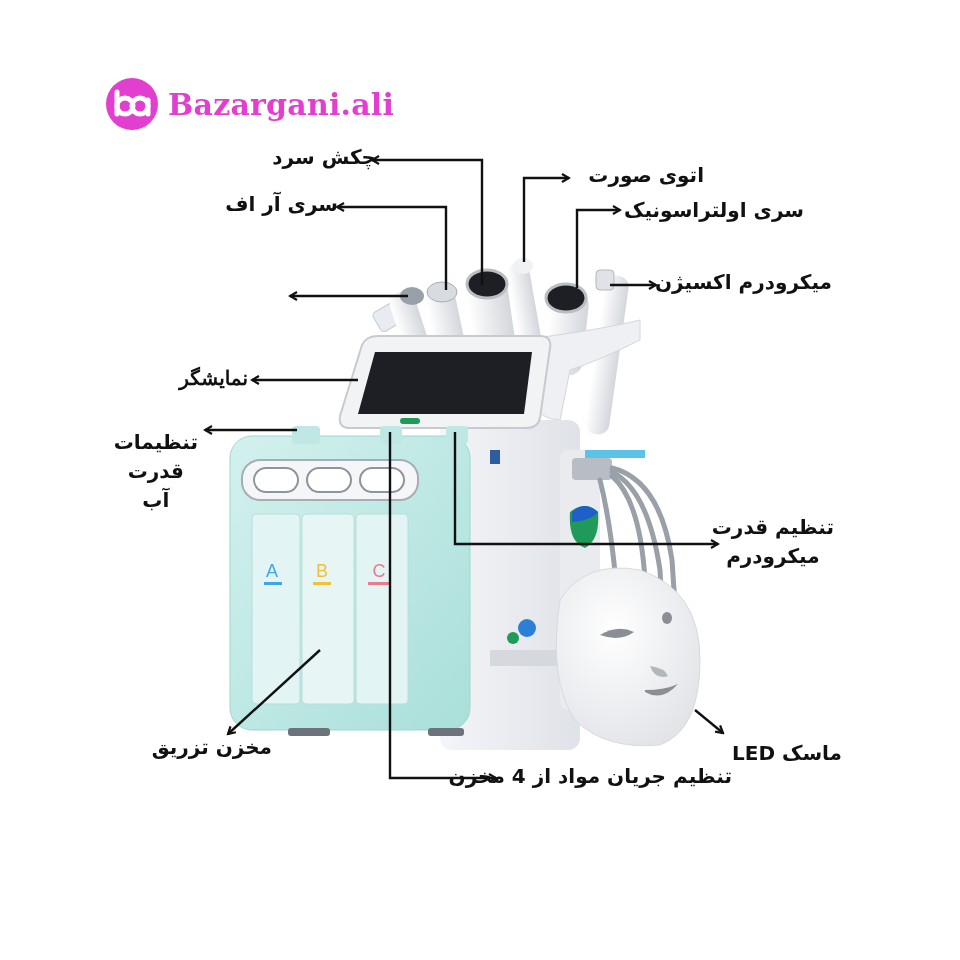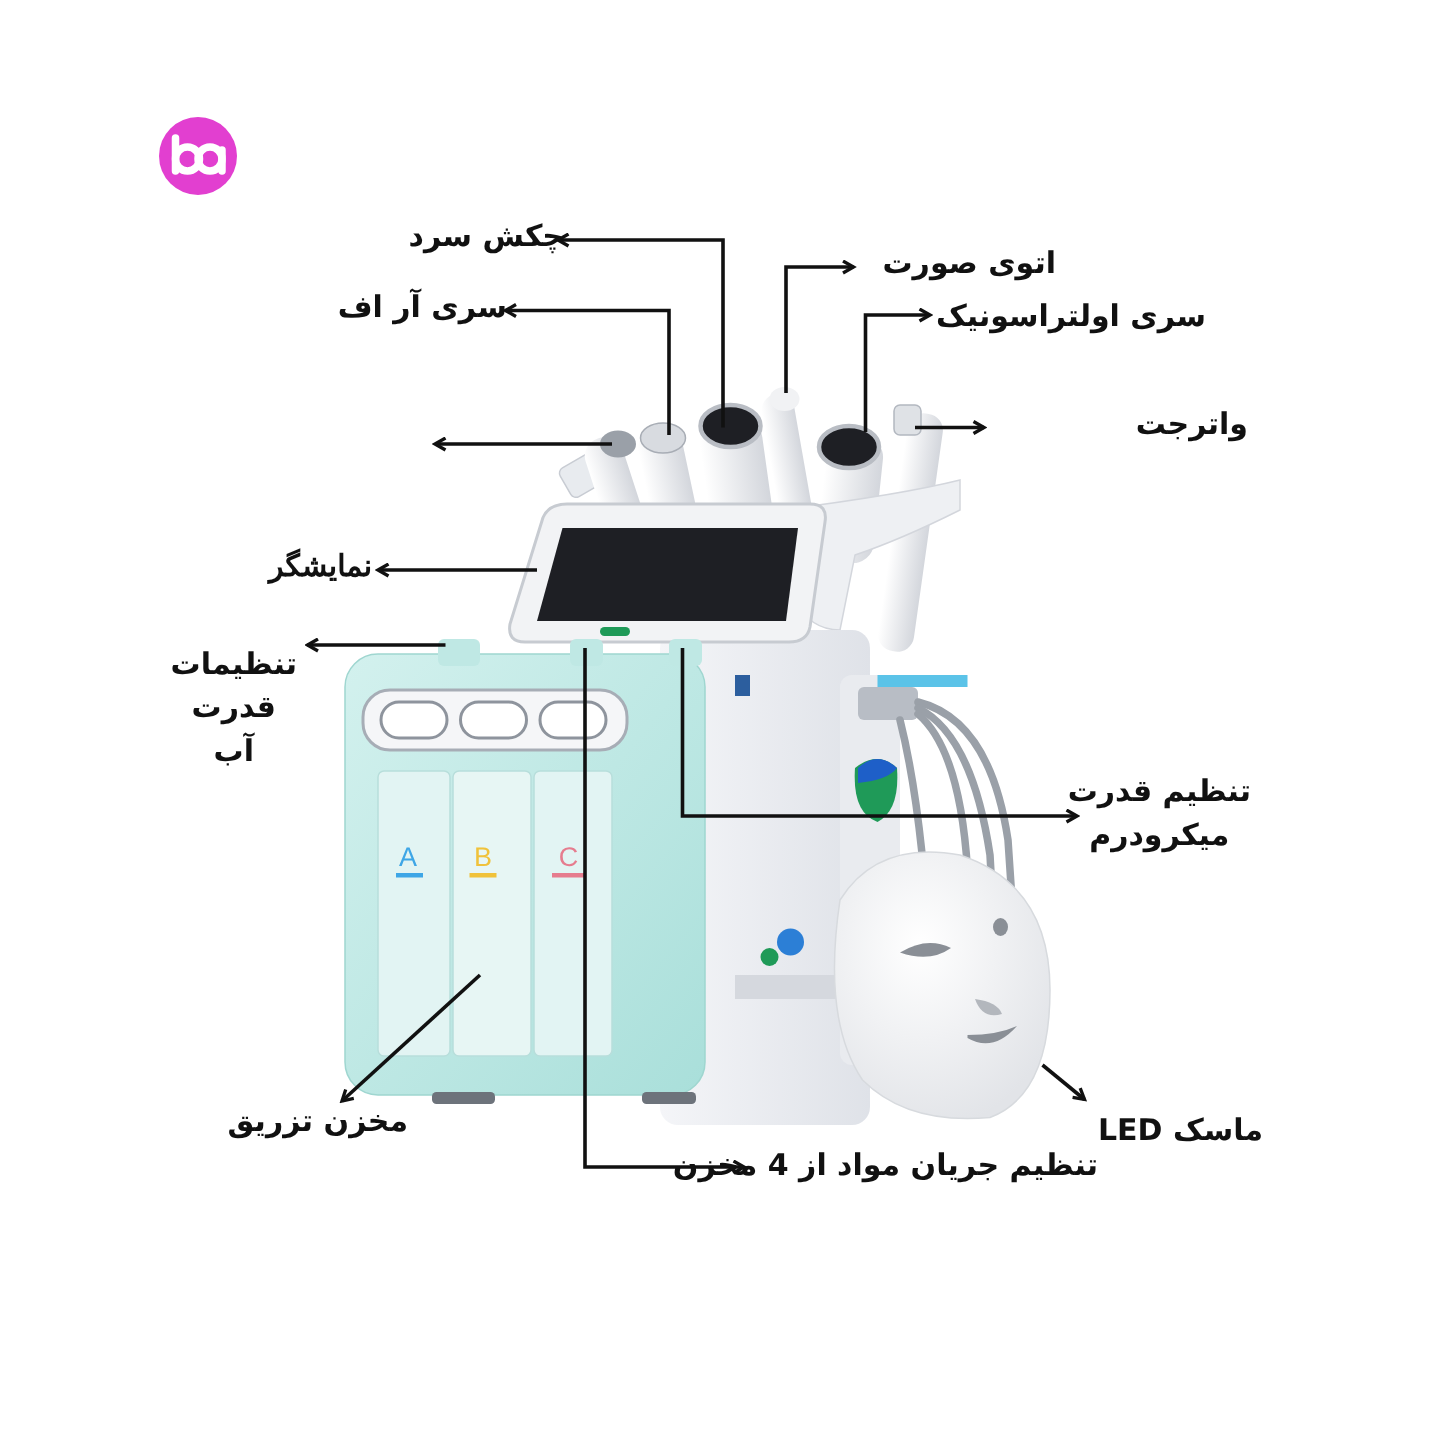--- a/index.html
+++ b/index.html
@@ -22,20 +22,21 @@
 
 <div class="brand">
   <div class="brand-logo" style="background:#e23fd0;">
     <svg width="52" height="52" viewBox="0 0 52 52">
       <circle cx="19" cy="28" r="8" fill="none" stroke="#fff" stroke-width="5"></circle>
       <line x1="11" y1="14" x2="11" y2="36" stroke="#fff" stroke-width="5" stroke-linecap="round"></line>
       <circle cx="34" cy="28" r="8" fill="none" stroke="#fff" stroke-width="5"></circle>
       <line x1="42" y1="22" x2="42" y2="36" stroke="#fff" stroke-width="5" stroke-linecap="round"></line>
     </svg>
   </div>
+  <span class="brand-name" style="color:#e23fd0;">Bazargani.ali</span>
 </div>
 
 <svg class="overlay" width="960" height="960" viewBox="0 0 960 960">
   <defs>
     <marker id="arr" markerWidth="10" markerHeight="10" refX="8" refY="5" orient="auto" markerUnits="userSpaceOnUse">
       <path d="M1,1 L8,5 L1,9" fill="none" stroke="#111" stroke-width="2.2"></path>
     </marker>
     <linearGradient id="tealG" x1="0" y1="0" x2="1" y2="1">
       <stop offset="0" stop-color="#d3f1ee"></stop>
       <stop offset="1" stop-color="#a9dfda"></stop>
@@ -184,21 +185,21 @@
   <span>مخزن تزریق</span>
 </div>
 
 <div class="label right" style="right:256px; top:161px;">
   <span>اتوی صورت</span>
 </div>
 <div class="label right" style="right:156px; top:196px;">
   <span>سری اولتراسونیک</span>
 </div>
 <div class="label center" style="right:128px; top:268px;">
-  <div>واترجت</div>
+  <div>میکرودرم اکسیژن</div>
 </div>
 <div class="label center" style="right:126px; top:513px;">
   <div>تنظیم قدرت</div>
   <div>میکرودرم</div>
 </div>
 <div class="label right" style="right:118px; top:739px;">
   <span>ماسک LED</span>
 </div>
 <div class="label center" style="right:228px; top:762px;">
   <div>تنظیم جریان مواد از 4 مخزن</div>

